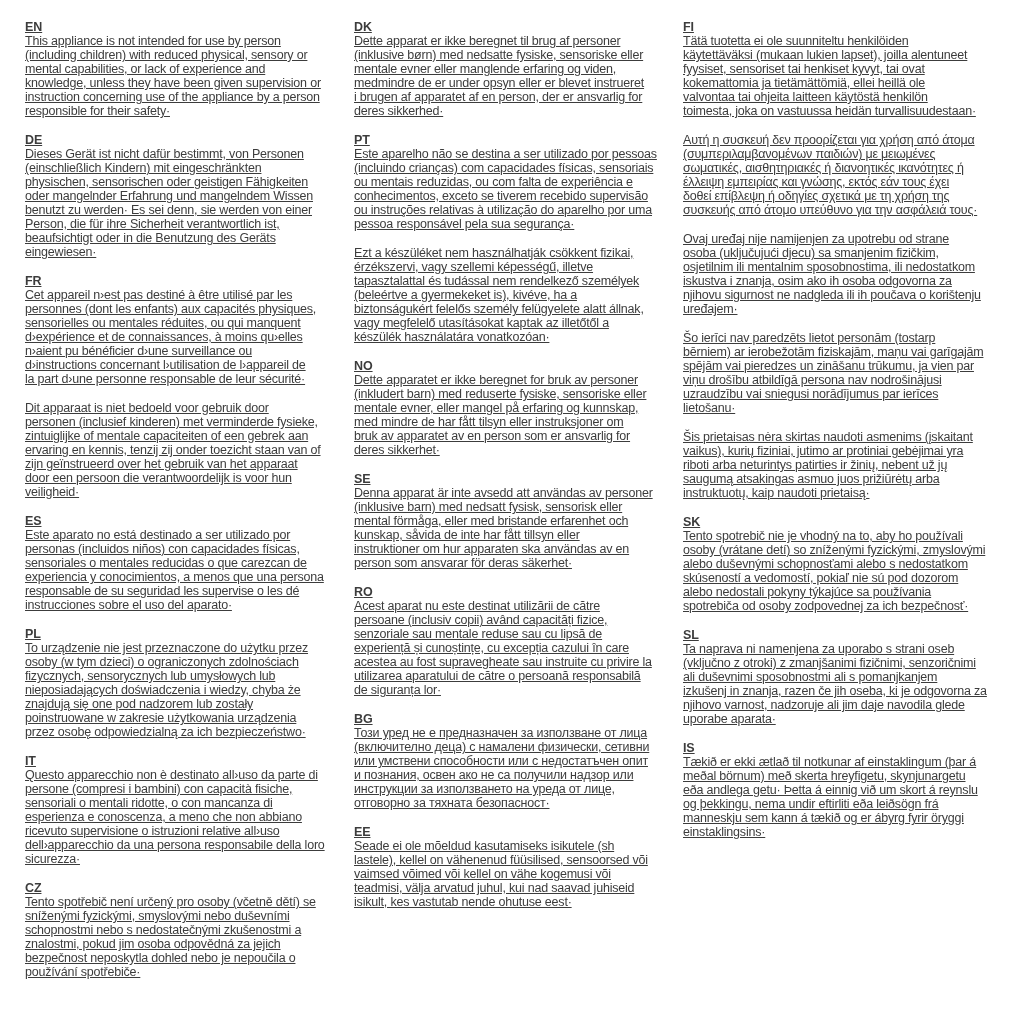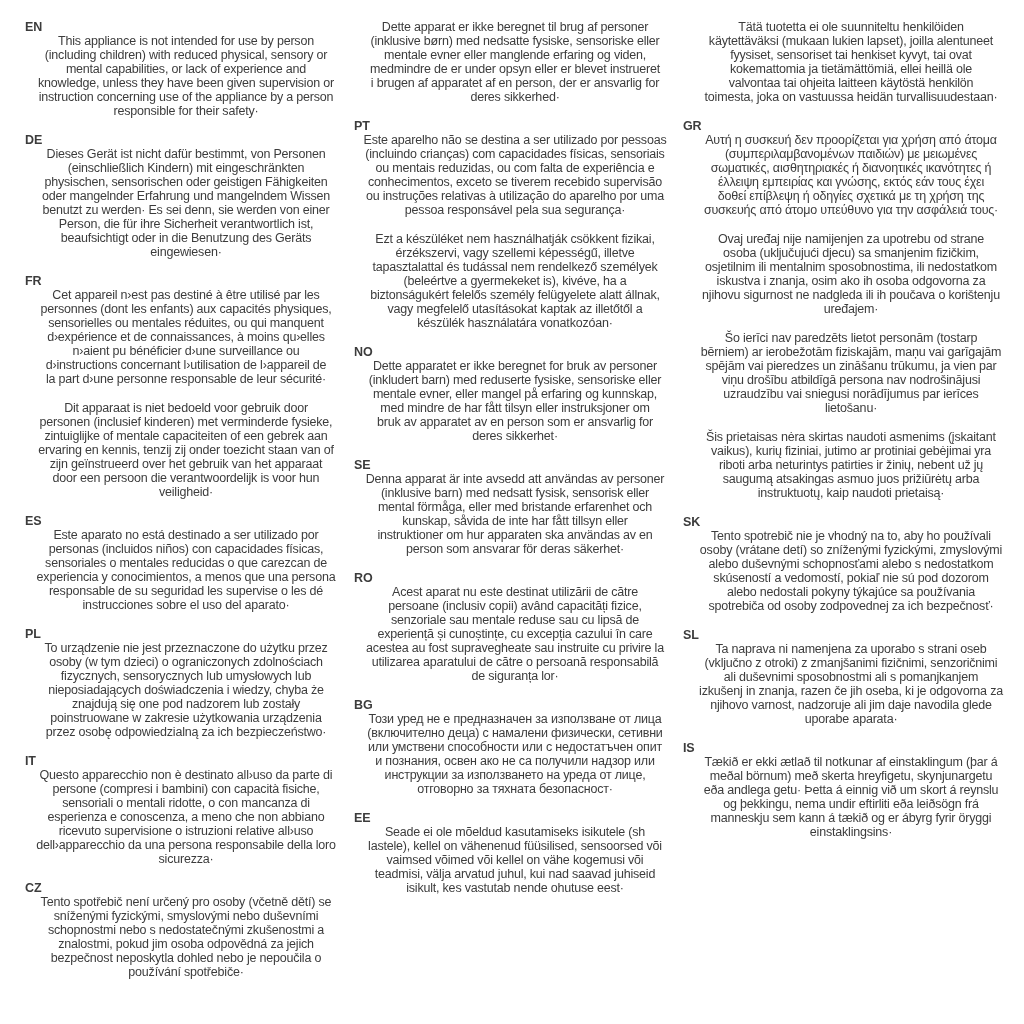--- a/index.html
+++ b/index.html
@@ -18,35 +18,35 @@
   }
   .col {
     position: absolute;
     top: 20px;
   }
   .col1 { left: 25px;  width: 322px; }
   .col2 { left: 354px; width: 322px; }
   .col3 { left: 683px; width: 336px; }
   .block {
     margin: 0 0 15px 0;
+    text-decoration: underline;
   }
   .lang {
     font-size: 12.5px;
     line-height: 14px;
     font-weight: bold;
     margin: 0;
     letter-spacing: -0.1px;
   }
   .text {
     font-size: 12.5px;
     line-height: 14px;
     margin: 0;
     white-space: pre;
     letter-spacing: -0.2px;
-    text-align: center;
   }
 </style>
 </head>
 <body>
 
 <div class="page">
 
   <div class="col col1">
     <section class="block">
       <h2 class="lang">EN</h2>
@@ -122,20 +122,21 @@
 sníženými fyzickými, smyslovými nebo duševními
 schopnostmi nebo s nedostatečnými zkušenostmi a
 znalostmi, pokud jim osoba odpovědná za jejich
 bezpečnost neposkytla dohled nebo je nepoučila o
 používání spotřebiče·</p>
     </section>
   </div>
 
   <div class="col col2">
     <section class="block">
+      <h2 class="lang">DK</h2>
       <p class="text">Dette apparat er ikke beregnet til brug af personer
 (inklusive børn) med nedsatte fysiske, sensoriske eller
 mentale evner eller manglende erfaring og viden,
 medmindre de er under opsyn eller er blevet instrueret
 i brugen af apparatet af en person, der er ansvarlig for
 deres sikkerhed·</p>
     </section>
     <section class="block">
       <h2 class="lang">PT</h2>
       <p class="text">Este aparelho não se destina a ser utilizado por pessoas
@@ -196,29 +197,29 @@
       <p class="text">Seade ei ole mõeldud kasutamiseks isikutele (sh
 lastele), kellel on vähenenud füüsilised, sensoorsed või
 vaimsed võimed või kellel on vähe kogemusi või
 teadmisi, välja arvatud juhul, kui nad saavad juhiseid
 isikult, kes vastutab nende ohutuse eest·</p>
     </section>
   </div>
 
   <div class="col col3">
     <section class="block">
+      <h2 class="lang">FI</h2>
       <p class="text">Tätä tuotetta ei ole suunniteltu henkilöiden
 käytettäväksi (mukaan lukien lapset), joilla alentuneet
 fyysiset, sensoriset tai henkiset kyvyt, tai ovat
 kokemattomia ja tietämättömiä, ellei heillä ole
 valvontaa tai ohjeita laitteen käytöstä henkilön
 toimesta, joka on vastuussa heidän turvallisuudestaan·</p>
     </section>
     <section class="block">
-      <h2 class="lang">GR</h2>
       <p class="text">Αυτή η συσκευή δεν προορίζεται για χρήση από άτομα
 (συμπεριλαμβανομένων παιδιών) με μειωμένες
 σωματικές, αισθητηριακές ή διανοητικές ικανότητες ή
 έλλειψη εμπειρίας και γνώσης, εκτός εάν τους έχει
 δοθεί επίβλεψη ή οδηγίες σχετικά με τη χρήση της
 συσκευής από άτομο υπεύθυνο για την ασφάλειά τους·</p>
     </section>
     <section class="block">
       <p class="text">Ovaj uređaj nije namijenjen za upotrebu od strane
 osoba (uključujući djecu) sa smanjenim fizičkim,

